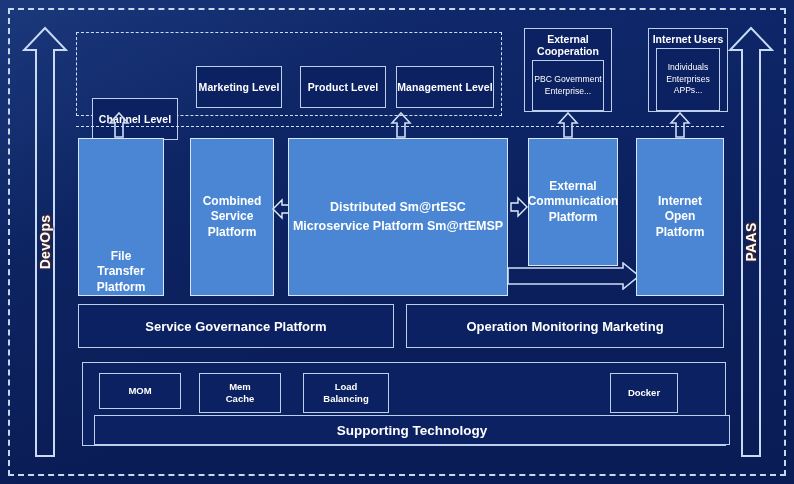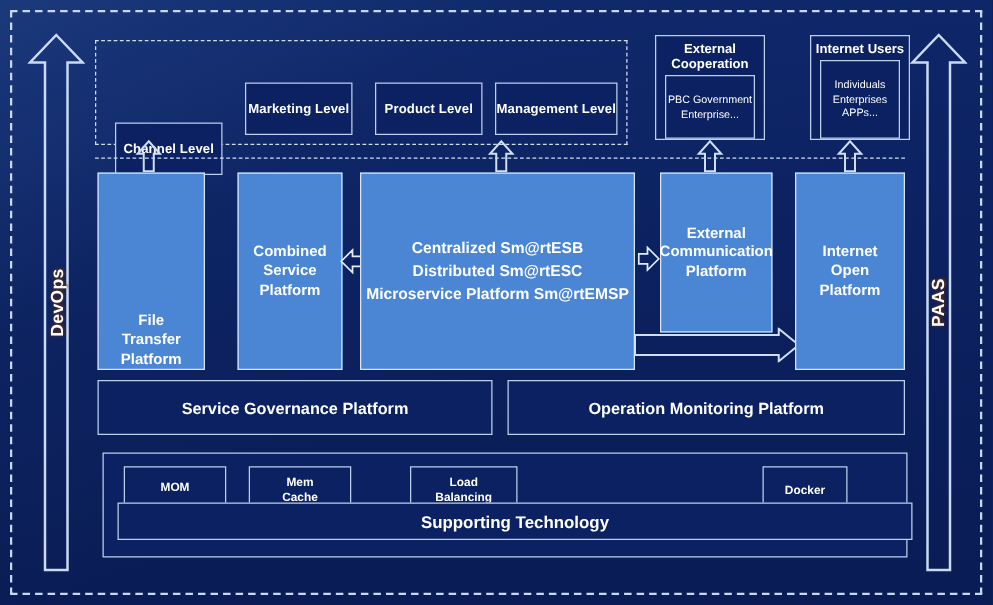--- a/index.html
+++ b/index.html
@@ -220,21 +220,20 @@
   </div>
 
   <div class="conn" style="left:272px; top:198px;">
     <svg width="18" height="22" viewBox="0 0 18 22">
       <polygon points="1,11 10,2 10,7 17,7 17,15 10,15 10,20" fill="#0b2161" stroke="#e2ecfb" stroke-width="1.4"></polygon>
     </svg>
   </div>
 
   <div class="blue-box esb-text" style="left:288px; top:138px; width:220px; height:158px;">
     <div>
-      <div>Centralized Sm@rtESB</div>
       <div>Distributed Sm@rtESC</div>
       <div>Microservice Platform Sm@rtEMSP</div>
     </div>
   </div>
 
   <div class="conn" style="left:510px; top:196px;">
     <svg width="18" height="22" viewBox="0 0 18 22">
       <polygon points="17,11 8,2 8,7 1,7 1,15 8,15 8,20" fill="#0b2161" stroke="#e2ecfb" stroke-width="1.4"></polygon>
     </svg>
   </div>
@@ -258,45 +257,45 @@
       <div>Internet</div>
       <div>Open</div>
       <div>Platform</div>
     </div>
   </div>
 
   <div class="dark-box gov-text" style="left:78px; top:304px; width:316px; height:44px;">
     <span>Service Governance Platform</span>
   </div>
   <div class="dark-box gov-text" style="left:406px; top:304px; width:318px; height:44px;">
-    <span>Operation Monitoring Platform</span>
+    <span>Operation Monitoring Marketing</span>
   </div>
 
   <div style="position:absolute; left:82px; top:362px; width:644px; height:84px; border:1.6px solid #bcd0ee; background:#0b2161;"></div>
 
   <div class="dark-box tech-text" style="left:99px; top:373px; width:82px; height:36px;">
     <div>
         <div>MOM</div>
       </div>
   </div>
   <div class="dark-box tech-text" style="left:199px; top:373px; width:82px; height:40px;">
     <div>
       <div>Mem</div>
       <div>Cache</div>
     </div>
   </div>
-  <div class="dark-box tech-text" style="left:303px; top:373px; width:86px; height:40px;margin-left:25px;">
+  <div class="dark-box tech-text" style="left:303px; top:373px; width:86px; height:40px;">
     <div>
       <div>Load</div>
       <div>Balancing</div>
     </div>
   </div>
   <div class="dark-box tech-text" style="left:610px; top:373px; width:68px; height:40px;">
     <div>
         <div>Docker</div>
       </div>
   </div>
 
-  <div class="dark-box support-text" style="left:94px; top:402px; width:636px; height:30px;">
+  <div class="dark-box support-text" style="left:94px; top:415px; width:636px; height:30px;">
     <span>Supporting Technology</span>
   </div>
 
 </div>
 
 </body></html>

